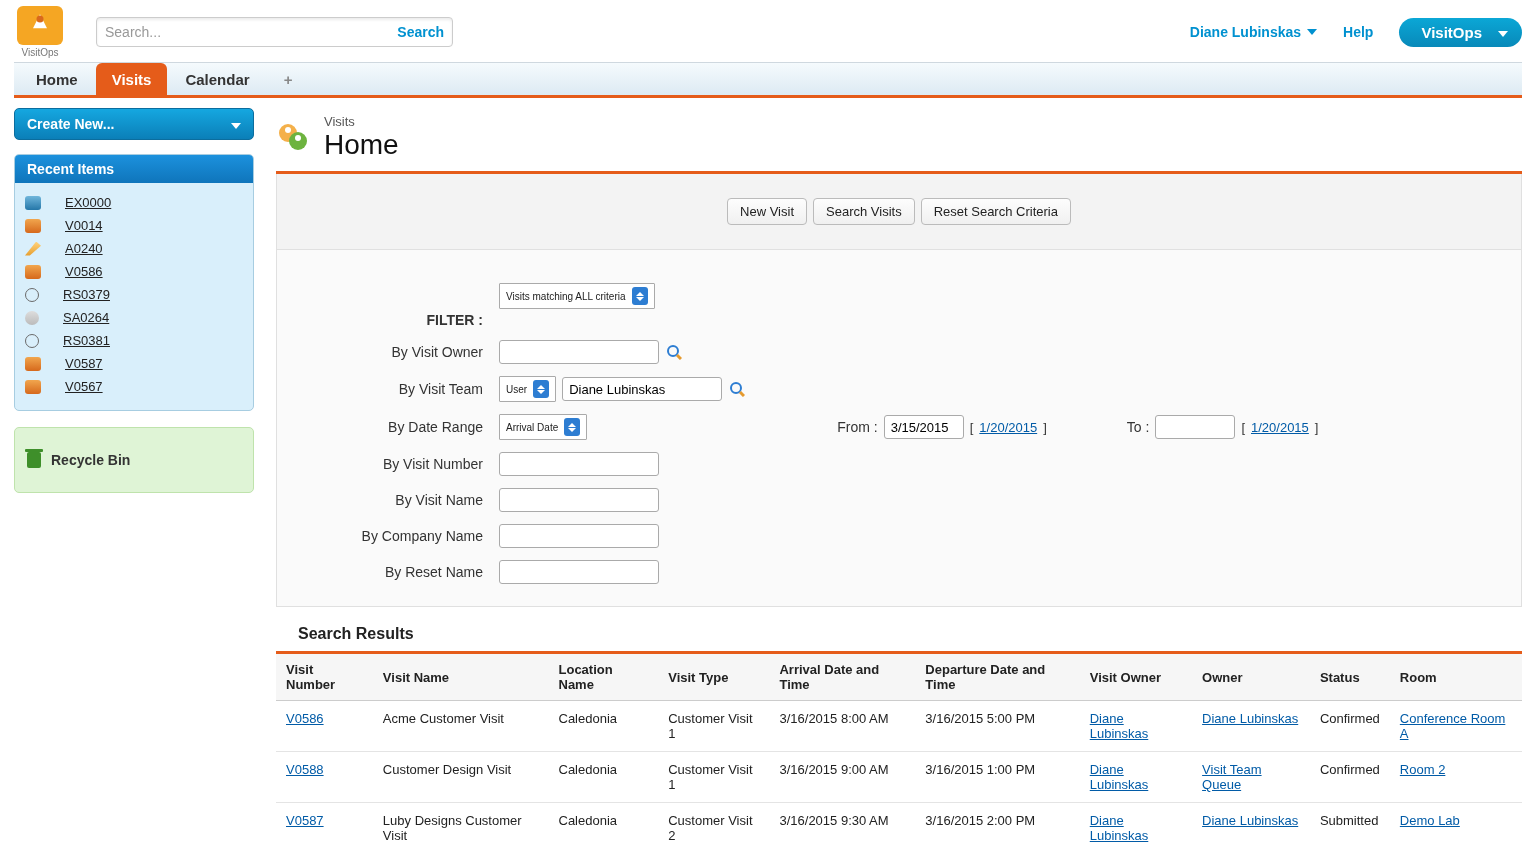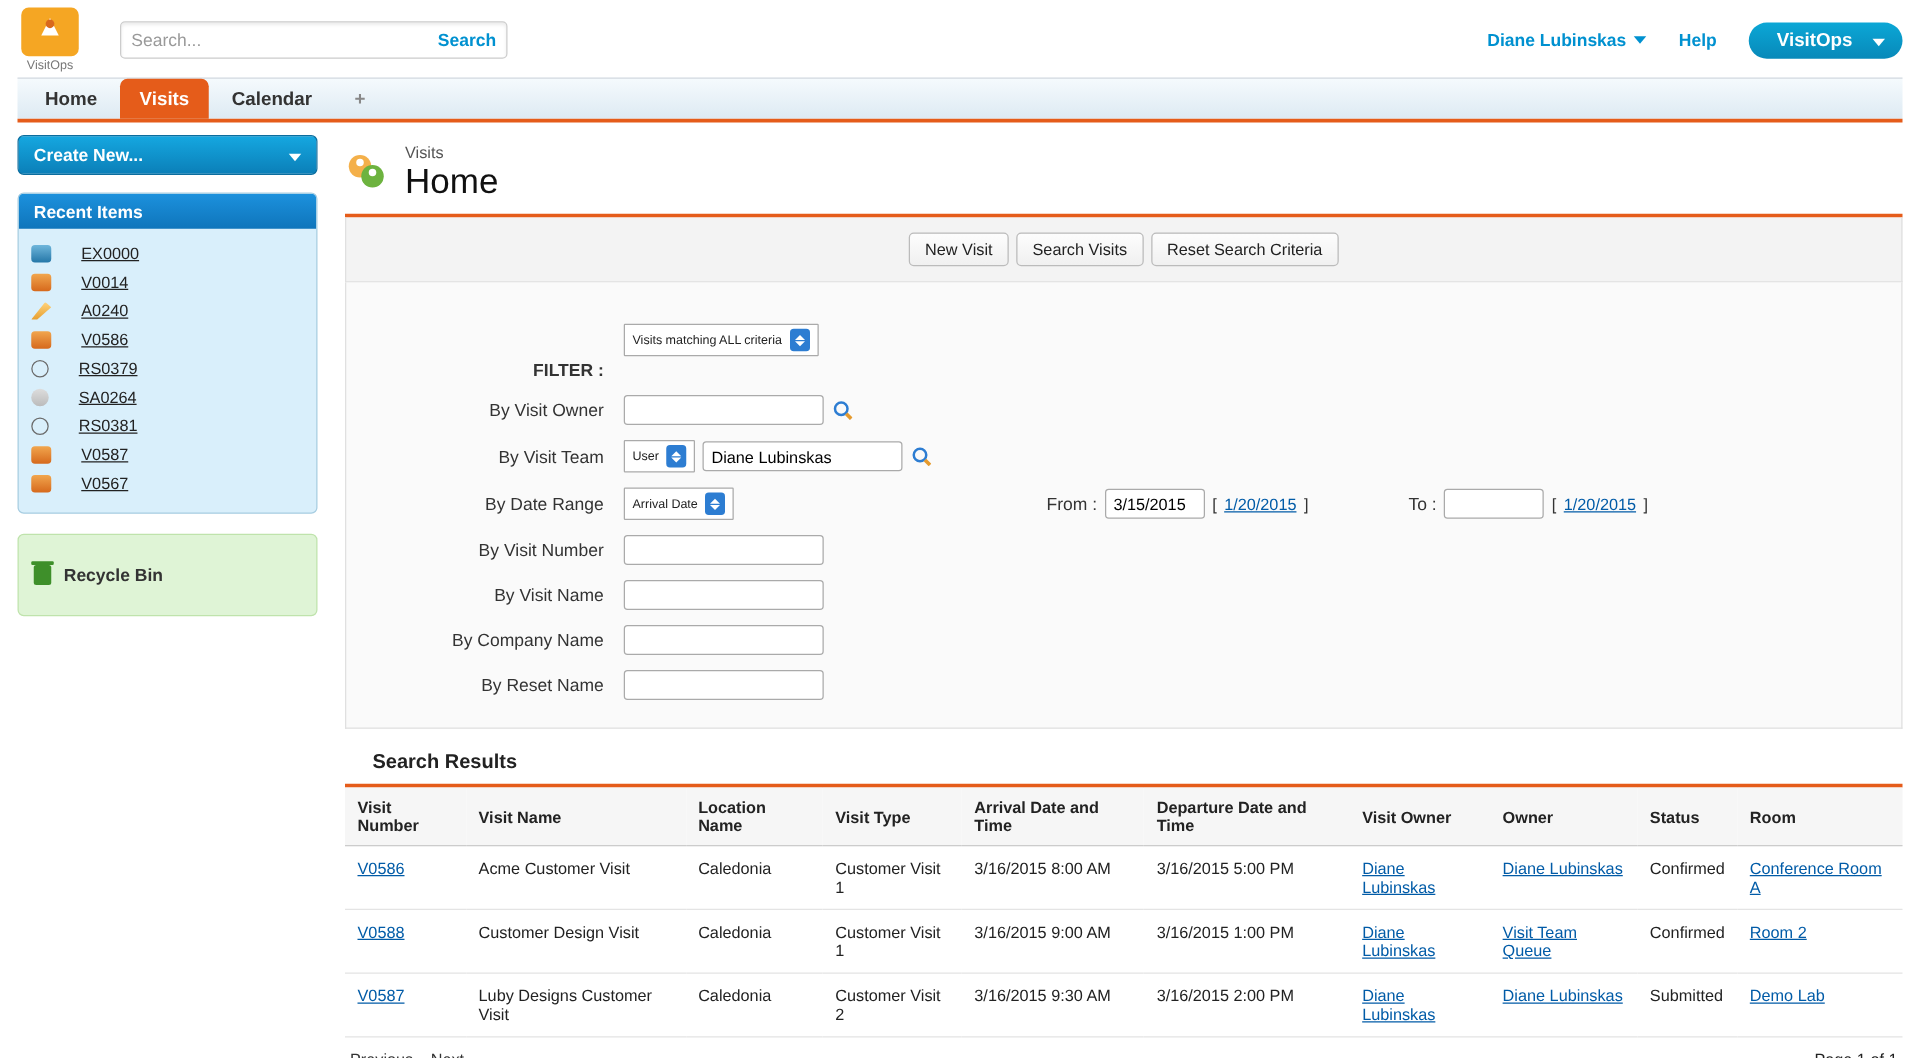--- a/index.html
+++ b/index.html
@@ -5,21 +5,21 @@
   * { box-sizing: border-box; margin: 0; padding: 0; }
   body { font-family: Arial, Helvetica, sans-serif; font-size: 13px; color: #222; background:#fff; width:1536px; }
   a { color:#015BA7; text-decoration:underline; cursor:pointer; }
 
   
   .topbar { display:flex; align-items:center; padding:4px 14px 2px 14px; height:62px;}
   .logo { width:52px; height:52px; margin-right:30px; display:flex; flex-direction:column; align-items:center; justify-content:center;}
   .logo-box { width:46px; height:44px; background:#F5A623; border-radius:6px; display:flex; align-items:center; justify-content:center;}
   .logo-box svg { width:28px; height:28px; }
   .logo-text { font-size:10px; color:#777; margin-top:2px;}
-  .search-wrap { display:flex; align-items:center; background:#fff; border:1px solid #ccc; border-radius:4px; padding:2px 8px 2px 8px; width:310px; height:30px; box-shadow:inset 0 2px 3px rgba(0,0,0,.08);}
+  .search-wrap { display:flex; align-items:center; background:#fff; border:1px solid #ccc; border-radius:4px; padding:2px 8px 2px 8px; width:357px; height:30px; box-shadow:inset 0 2px 3px rgba(0,0,0,.08);}
   .search-wrap input { border:none; outline:none; font-size:14px; color:#333; width:220px; background:transparent;}
   .search-wrap input::placeholder{color:#999;}
   .search-wrap .btn-search { border:none; background:none; color:#0091D0; font-weight:bold; font-size:14px; cursor:pointer; margin-left:auto;}
   .top-right { margin-left:auto; display:flex; align-items:center; gap:26px;}
   .top-link { color:#0091D0; font-weight:bold; font-size:14px; text-decoration:none; cursor:pointer; display:flex; align-items:center; gap:6px;}
   .caret-dn { width:0;height:0;border-left:5px solid transparent;border-right:5px solid transparent;border-top:6px solid #0091D0;}
   .app-btn { background:linear-gradient(#0BA7D6,#0889B9); color:#fff; font-weight:bold; font-size:15px; border:none; border-radius:16px; padding:6px 40px 6px 22px; position:relative; cursor:pointer;}
   .app-btn .caret-dn { border-top-color:#fff; position:absolute; right:14px; top:13px;}
 
   
@@ -53,21 +53,21 @@
   .recycle-ic { width:14px;height:16px;background:#3E8F2A;border-radius:2px;position:relative;}
   .recycle-ic::before{content:'';position:absolute;top:-3px;left:-2px;width:18px;height:3px;background:#3E8F2A;border-radius:1px;}
   .recycle span{ font-weight:bold; color:#333; font-size:14px;}
 
   
   .page-head { display:flex; align-items:center; gap:14px; padding:6px 0 10px 0;}
   .page-ic { width:34px; height:34px; }
   .page-titles .crumb { font-size:13px; color:#555;}
   .page-titles h1 { font-size:28px; font-weight:normal; color:#111;}
   .hr-orange { height:3px; background:#E55C1A; margin-bottom:0;}
-  .toolbar { background:#F3F3F3; border:1px solid #E0E0E0; border-top:none; padding:12px; display:flex; justify-content:center; gap:6px;}
+  .toolbar { background:#F3F3F3; border:1px solid #E0E0E0; border-top:none; padding:24px; display:flex; justify-content:center; gap:6px;}
   .btn { background:linear-gradient(#fdfdfd,#f0f0f0); border:1px solid #bbb; border-radius:4px; padding:5px 12px; font-size:13px; cursor:pointer; color:#222;}
   .filter-area { background:#FAFAFA; border:1px solid #E0E0E0; border-top:none; padding:14px 26px 22px 26px;}
   .frow { display:flex; align-items:center; margin-bottom:12px; }
   .flabel { width:180px; text-align:right; margin-right:16px; font-size:14px; color:#333;}
   .flabel.b { font-weight:bold;margin-top:48px;}
   .fsel { background:#fff; border:1px solid #aaa; border-radius:1px; padding:3px 6px; font-size:10px; position:relative; display:inline-flex; align-items:center;}
   .sel-ar { display:inline-flex; flex-direction:column; justify-content:center; background:#2D7DD2; width:16px; height:18px; border-radius:3px; margin-left:6px; align-items:center;}
   .sel-ar::before{content:'';border-left:4px solid transparent;border-right:4px solid transparent;border-bottom:4px solid #fff;margin-bottom:1px;}
   .sel-ar::after{content:'';border-left:4px solid transparent;border-right:4px solid transparent;border-top:4px solid #fff;}
   .finput { background:#fff; border:1px solid #aaa; border-radius:3px; padding:3px 6px; font-size:13px; height:24px;}

